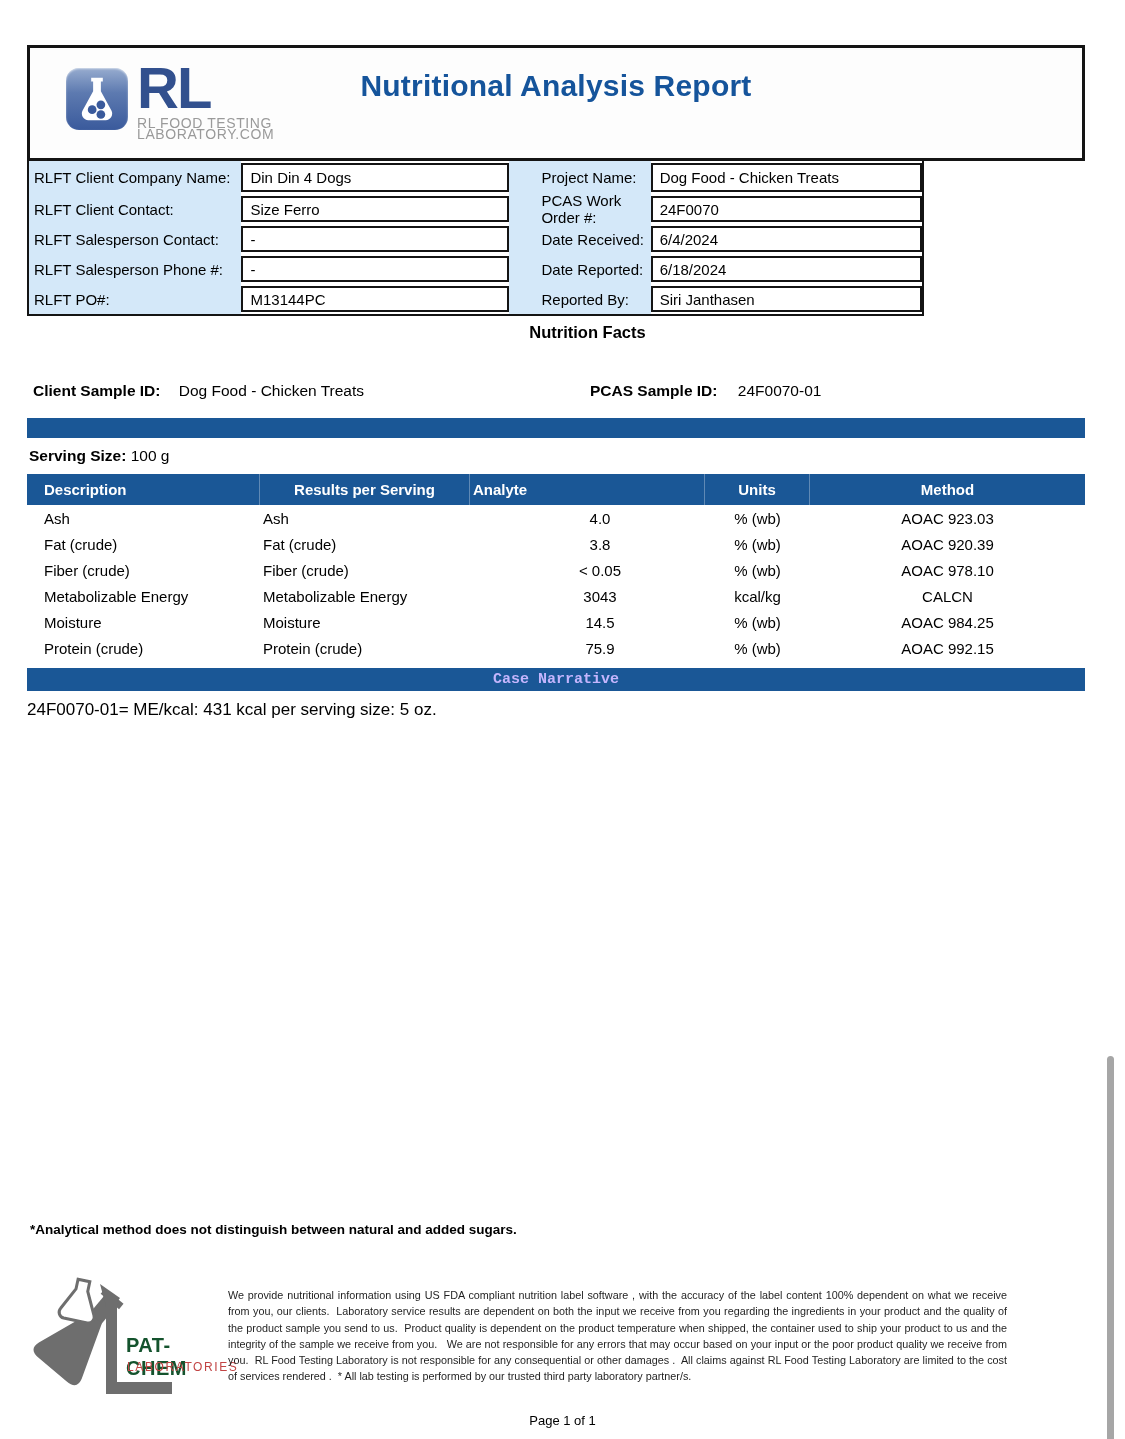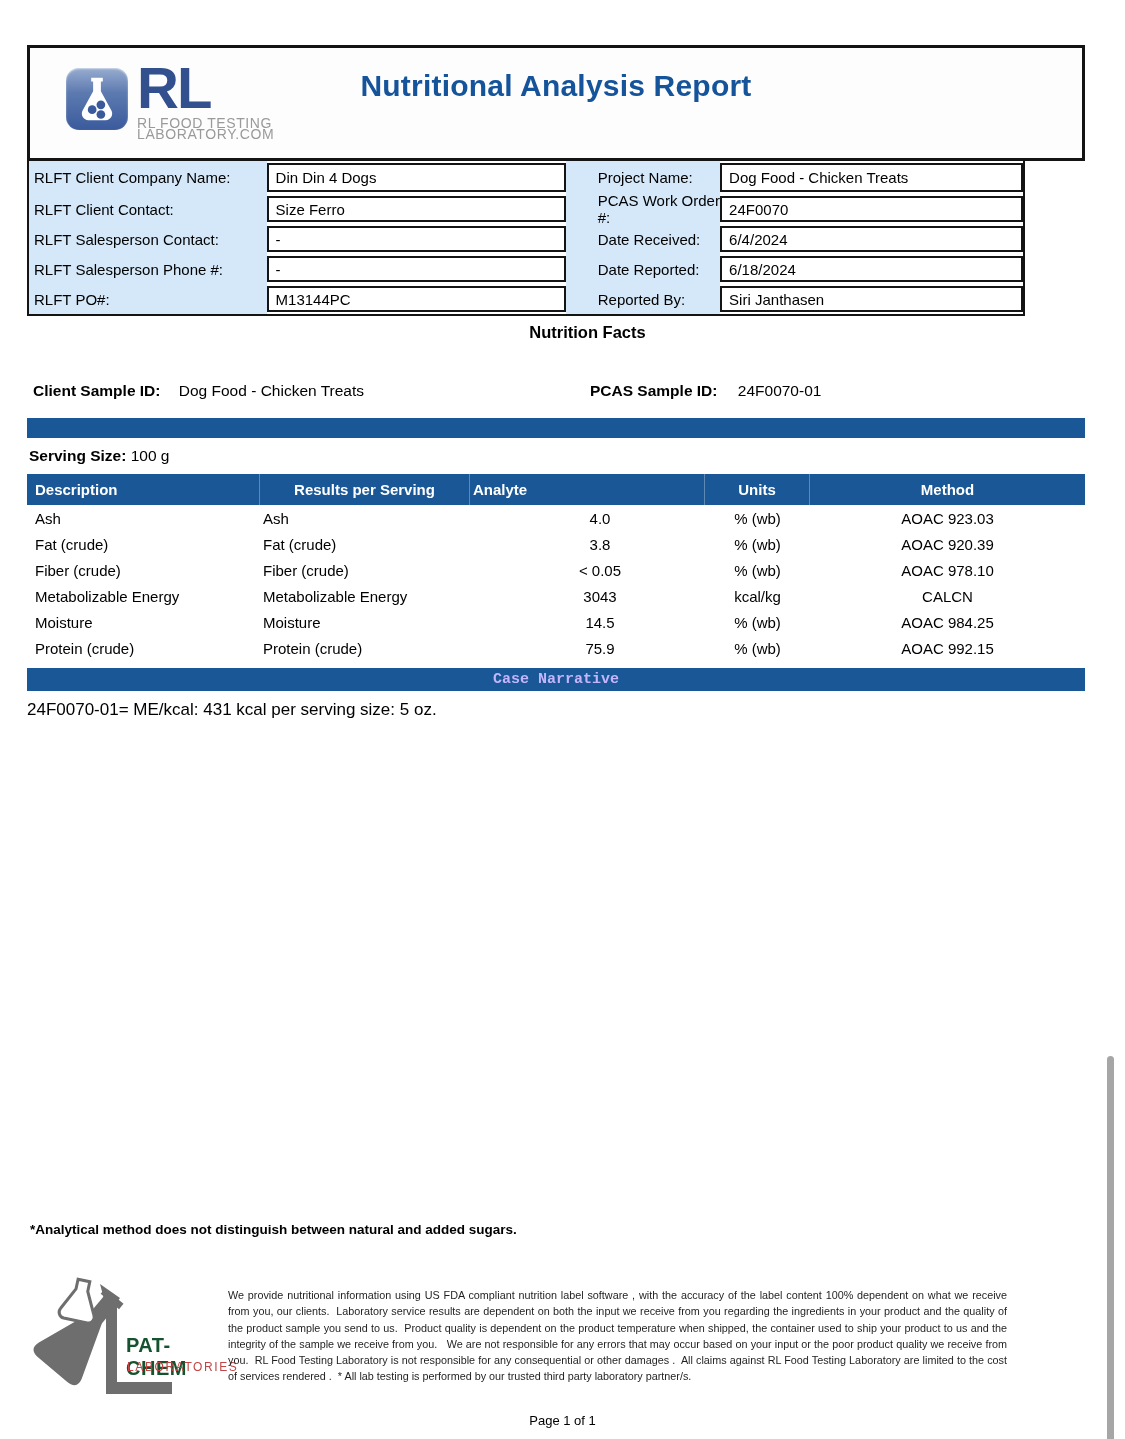--- a/index.html
+++ b/index.html
@@ -11,21 +11,21 @@
   .logo-wrap{position:absolute;left:36px;top:11px;display:flex;}
   .logo-square{width:62px;height:62px;margin-top:9px;border-radius:13px;
     background:linear-gradient(180deg,#97accf 0%,#5d7ab0 40%,#3a5a9c 100%);
     box-shadow:inset 0 1px 2px rgba(255,255,255,.6);display:flex;align-items:center;justify-content:center;}
   .logo-right{margin-left:9px;}
   .logo-rl{font-size:58px;font-weight:800;color:#32508e;line-height:58px;letter-spacing:-2px;}
   .logo-caption{font-size:14px;color:#9a9a9a;letter-spacing:.6px;line-height:10px;margin-top:1px;}
   .doc-title{position:absolute;left:0;top:21px;width:100%;text-align:center;color:#15549b;font-size:30px;font-weight:bold;letter-spacing:.2px;}
 
   
-  .info-table{position:absolute;left:27px;top:159px;width:998px;border:2px solid #141414;box-sizing:border-box;background:#fff;}
+  .info-table{position:absolute;left:27px;top:159px;width:897px;border:2px solid #141414;box-sizing:border-box;background:#fff;}
   .info-row{display:flex;height:30px;}
   .info-row.first{height:33px;}
   .ilbl{background:#d4e8f9;display:flex;align-items:center;box-sizing:border-box;padding-left:5px;font-size:15px;}
   .ilbl.c1{width:252px;}
   .ilbl.c3{width:162px;padding-left:32px;}
   .ival{box-sizing:border-box;border:2px solid #141414;margin:2px 0;display:flex;align-items:center;padding-left:7px;font-size:15px;background:#fff;}
   .ival.c2{width:317px;}
   .ival.c4{width:321px;}
 
   
@@ -39,21 +39,21 @@
   .blue-bar{position:absolute;left:27px;top:418px;width:1058px;height:20px;background:#1a5796;}
   .serving{position:absolute;left:29px;top:447px;font-size:15.5px;}
 
   
   .results{position:absolute;left:27px;top:474px;width:1058px;}
   .rhead{display:flex;height:31px;background:#1a5796;color:#fff;font-weight:bold;font-size:15px;align-items:center;}
   .rhead .cell{border-right:1px solid rgba(255,255,255,.30);}
   .rhead .cell:last-child{border-right:none;}
   .rrow{display:flex;height:26px;align-items:center;font-size:15px;background:#fff;}
   .cell{box-sizing:border-box;height:100%;display:flex;align-items:center;}
-  .cdesc{width:233px;padding-left:8px;}
+  .cdesc{width:233px;padding-left:17px;}
   .cana{width:235px;padding-left:3px;}
   .cres{width:210px;justify-content:center;}
   .cunit{width:105px;justify-content:center;}
   .cmeth{width:275px;justify-content:center;}
 
   .case-bar{position:absolute;left:27px;top:668px;width:1058px;height:23px;background:#1a5796;color:#c4b5fd;font-weight:bold;font-size:15px;text-align:center;line-height:23px;font-family:Liberation Mono, monospace;}
   .narrative{position:absolute;left:27px;top:700px;font-size:17px;}
 
   
   .footnote{position:absolute;left:30px;top:1222px;font-size:13.5px;font-weight:bold;}

